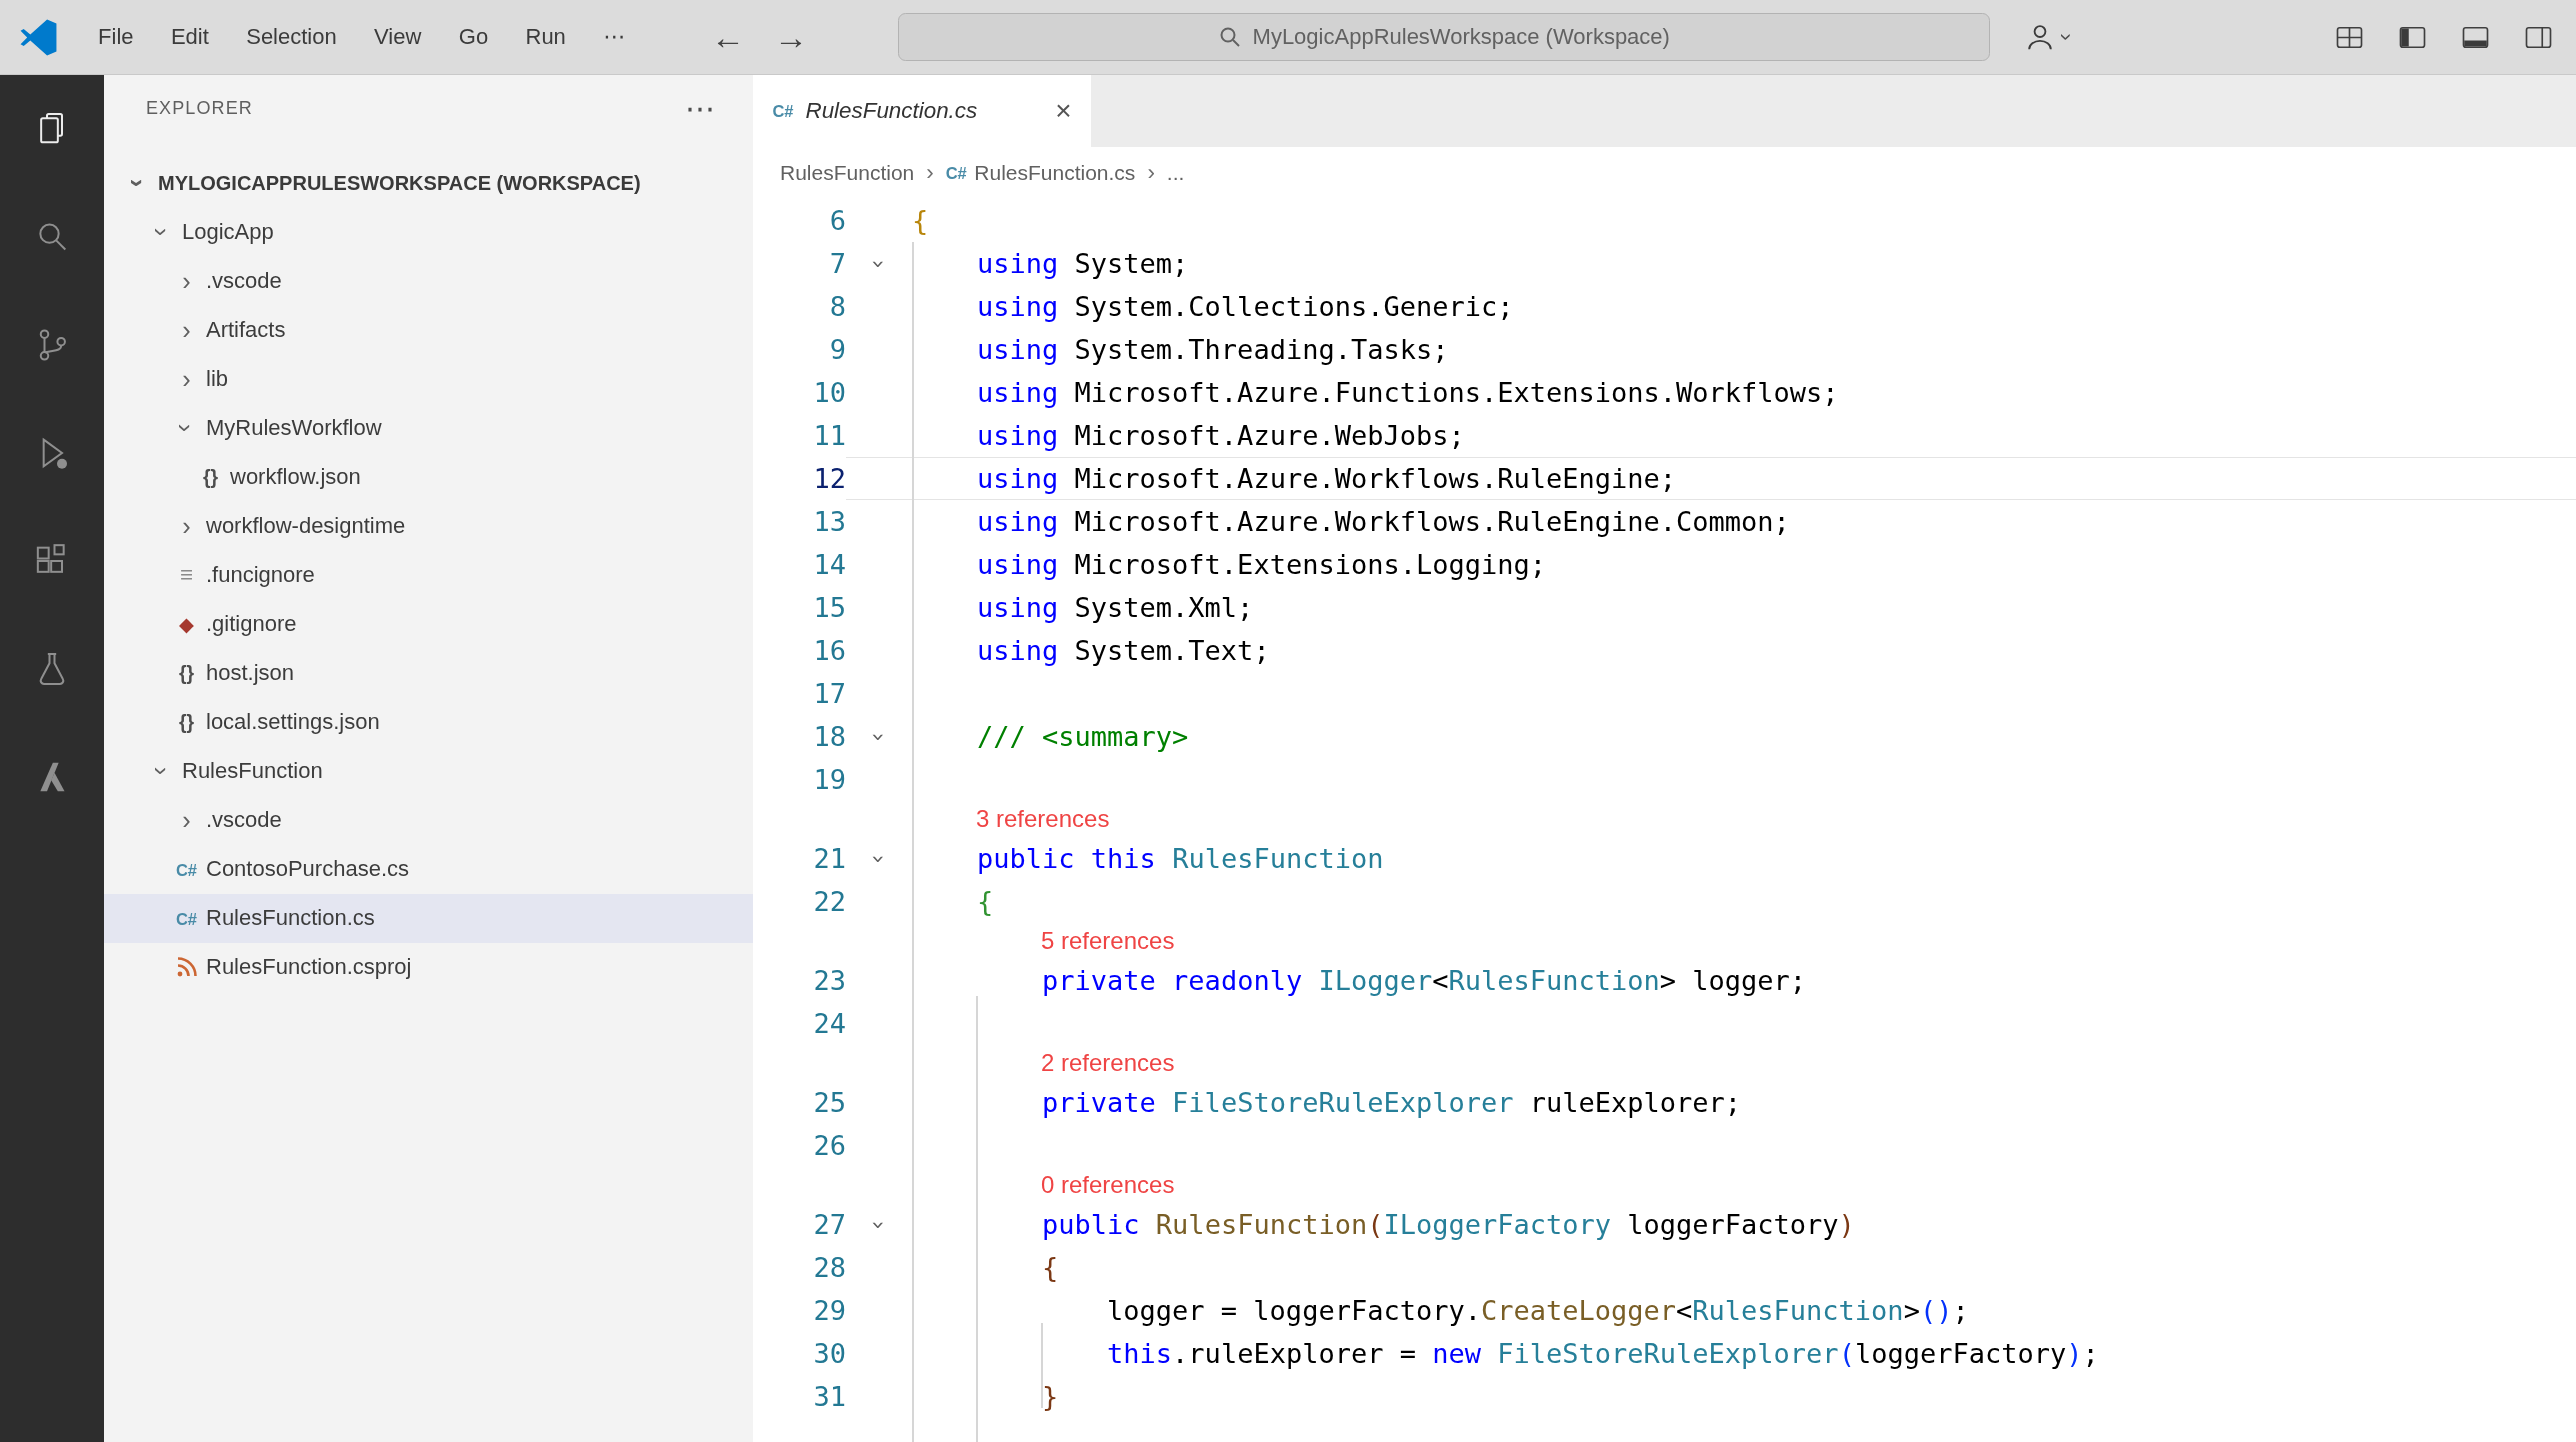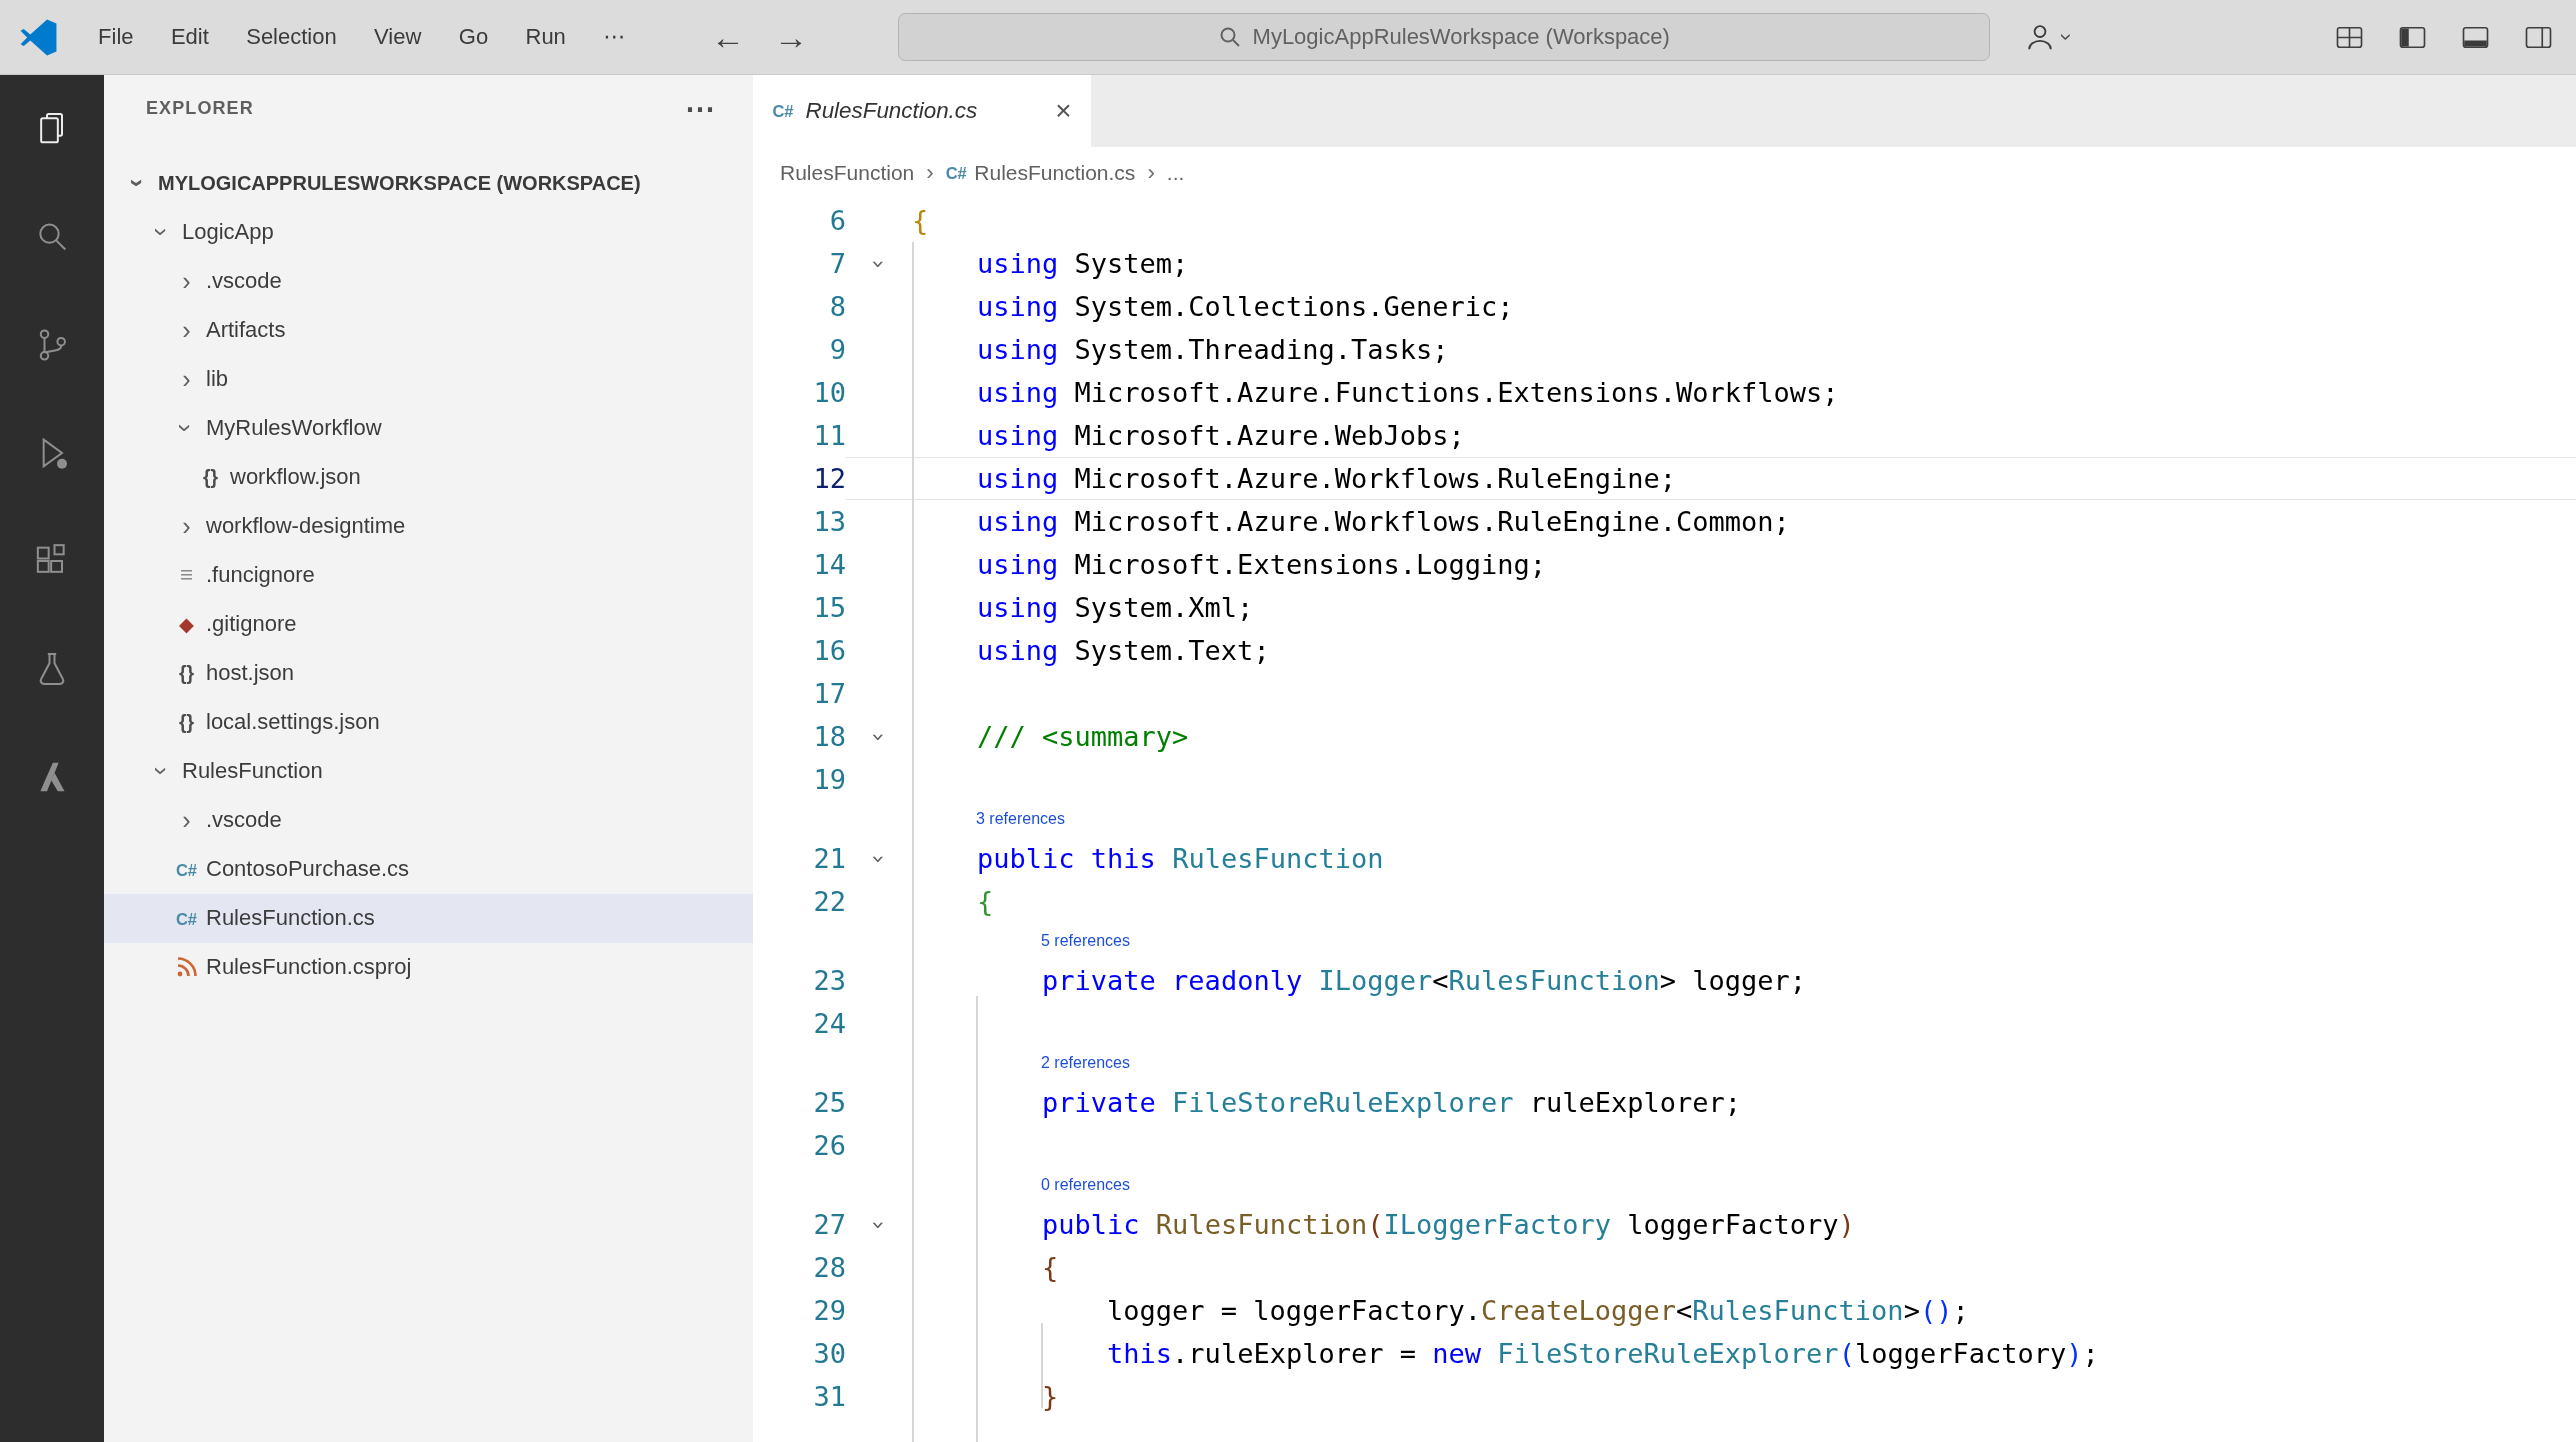--- a/index.html
+++ b/index.html
@@ -28,21 +28,21 @@
   .main { flex:1; display:flex; min-height:0; }
 
   
   .activitybar { width:104px; background:#2d2d2d; display:flex; flex-direction:column; align-items:stretch; flex:0 0 auto; }
   .ab-item { height:108px; display:flex; align-items:center; justify-content:center; color:#8f8f8f; }
   .ab-item.active { color:#ececec; }
   .ab-item svg { width:40px; height:40px; stroke:currentColor; fill:none; stroke-width:2.4; }
 
   
   .sidebar { width:649px; background:#f3f3f3; flex:0 0 auto; overflow:hidden; }
-  .sidebar-header { height:67px; display:flex; align-items:center; padding:0 37px 0 42px; font-size:18px; letter-spacing:1.1px; color:#5f5f5f;font-weight:bold; }
+  .sidebar-header { height:67px; display:flex; align-items:center; padding:0 37px 0 42px; font-size:18px; letter-spacing:1.1px; color:#5f5f5f; }
   .sidebar-actions { margin-left:auto; font-size:30px; color:#4c4c4c; line-height:0; }
   .tree { margin-top:16.5px; }
   .tree-row { height:49px; display:flex; align-items:center; font-size:22px; color:#3c3c3c; white-space:nowrap; }
   .tree-row.selected { background:#e4e6f1; }
   .tree-row.root { font-weight:bold; font-size:20px; color:#3a3a3a; }
   .slot { width:39px; flex:0 0 auto; display:flex; align-items:center; justify-content:center; }
   .tw { font-size:25.4px; color:#5f5f5f; line-height:0; display:inline-block; }
   .tw-down { transform:rotate(90deg); }
   .ic-cs { font-size:16.5px; font-weight:bold; color:#498ba7; }
   .ic-json { font-size:19.4px; font-weight:bold; color:#4d4d4d; }
@@ -62,21 +62,21 @@
 
   
   .code-area { flex:1; position:relative; overflow:hidden; font-family:"DejaVu Sans Mono", monospace; font-size:27px; }
   .crow { display:flex; height:43px; line-height:43px; position:relative; }
   .lnum { width:93px; flex:0 0 auto; text-align:right; color:#237893; }
   .crow.current .lnum { color:#0b216f; }
   .fold { width:66px; flex:0 0 auto; display:flex; align-items:center; justify-content:center; color:#6a6a6a; }
   .fold .tw { font-size:22.4px; }
   .ctext { white-space:pre; color:#000000; }
   .crow.current::after { content:""; position:absolute; left:93px; right:0; top:0; bottom:0; border-top:1.5px solid #e4e4e4; border-bottom:1.5px solid #e4e4e4; pointer-events:none; }
-  .lens { height:36px; line-height:36px; font-family:"Liberation Sans", sans-serif; font-size:16px; color:#1d4ed8; }
+  .lens { height:36px; line-height:36px; font-family:"Liberation Sans", sans-serif; font-size:24px; color:#ef4444; }
   .k  { color:#0000ff; }
   .t  { color:#267f99; }
   .f  { color:#795e26; }
   .c  { color:#008000; }
   .b1 { color:#0431fa; }
   .b2 { color:#319331; }
   .b3 { color:#7b3814; }
   .g1 { color:#b8860b; }
   .guide { position:absolute; width:1.5px; background:#d6d6d6; }
 </style>

